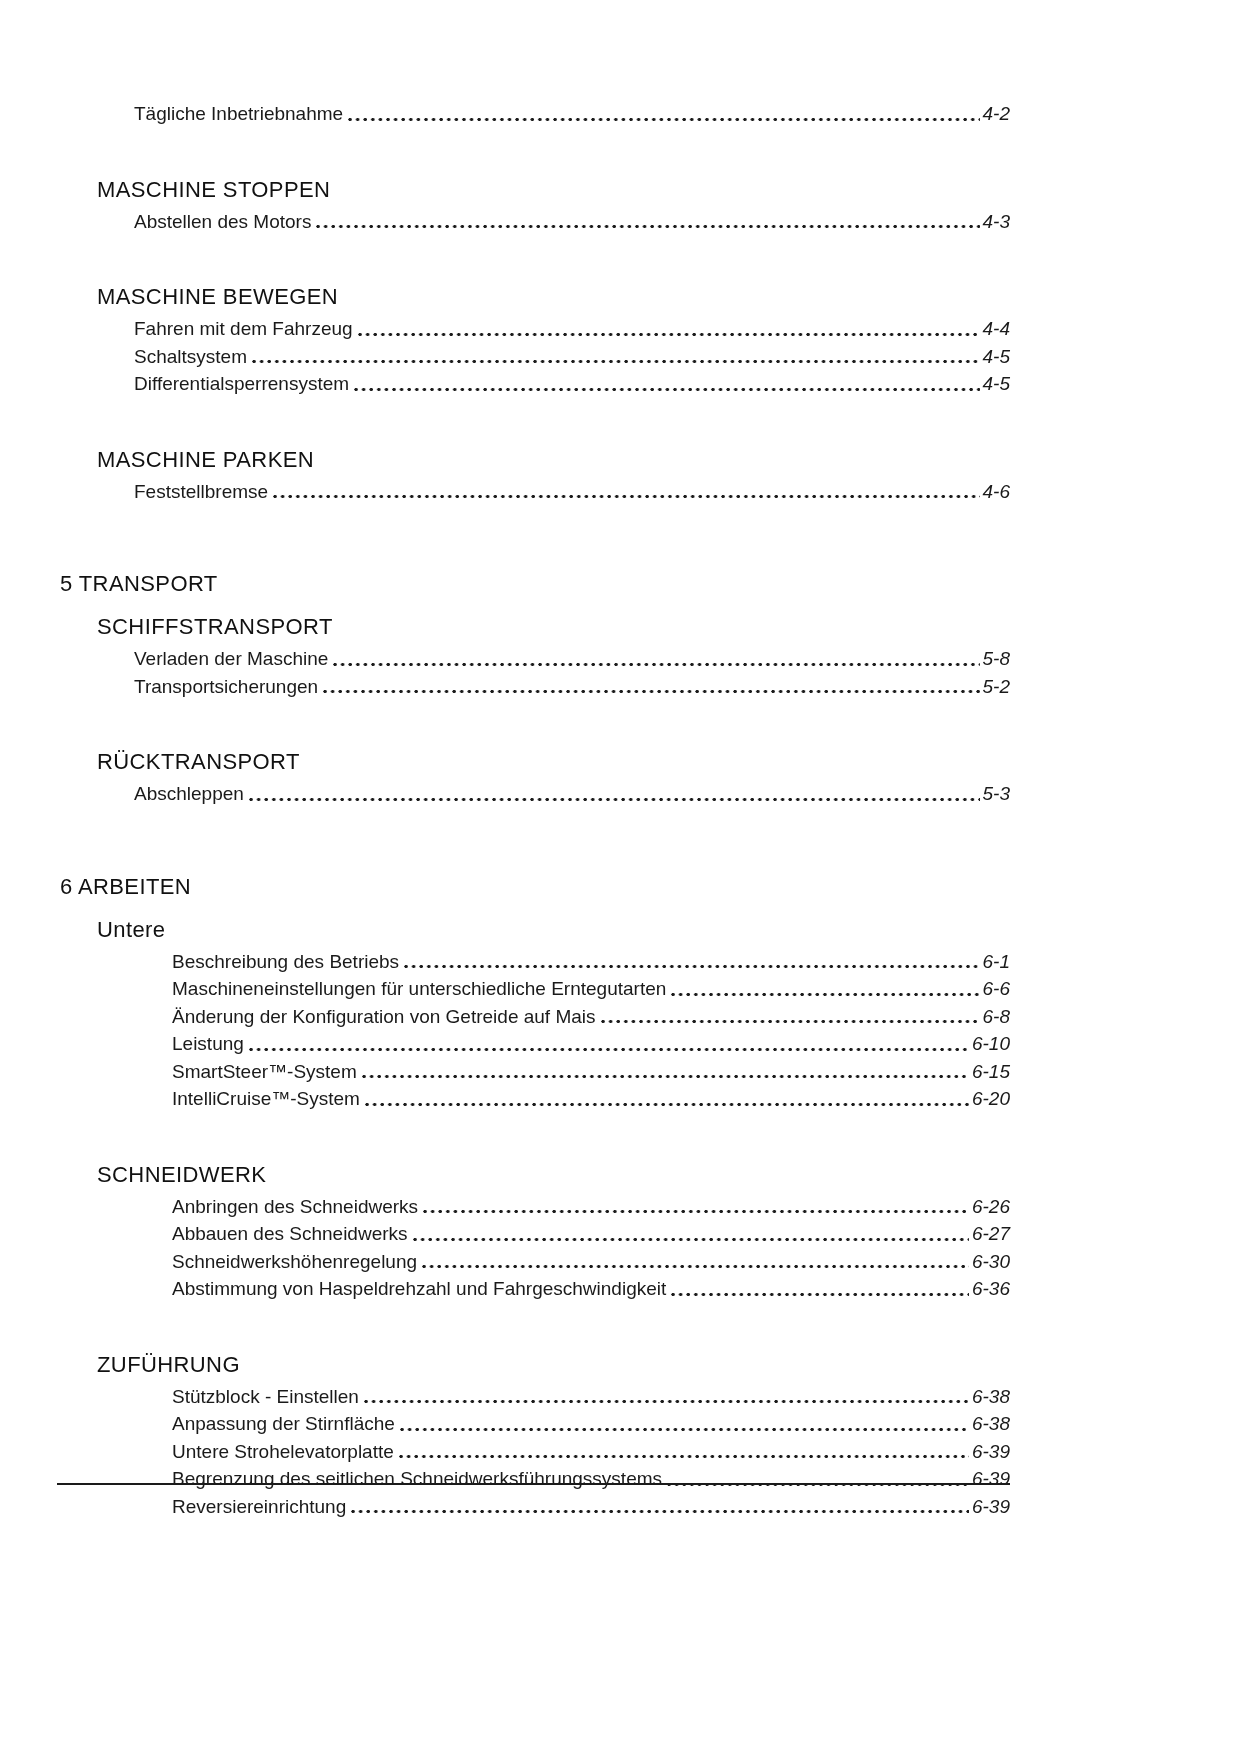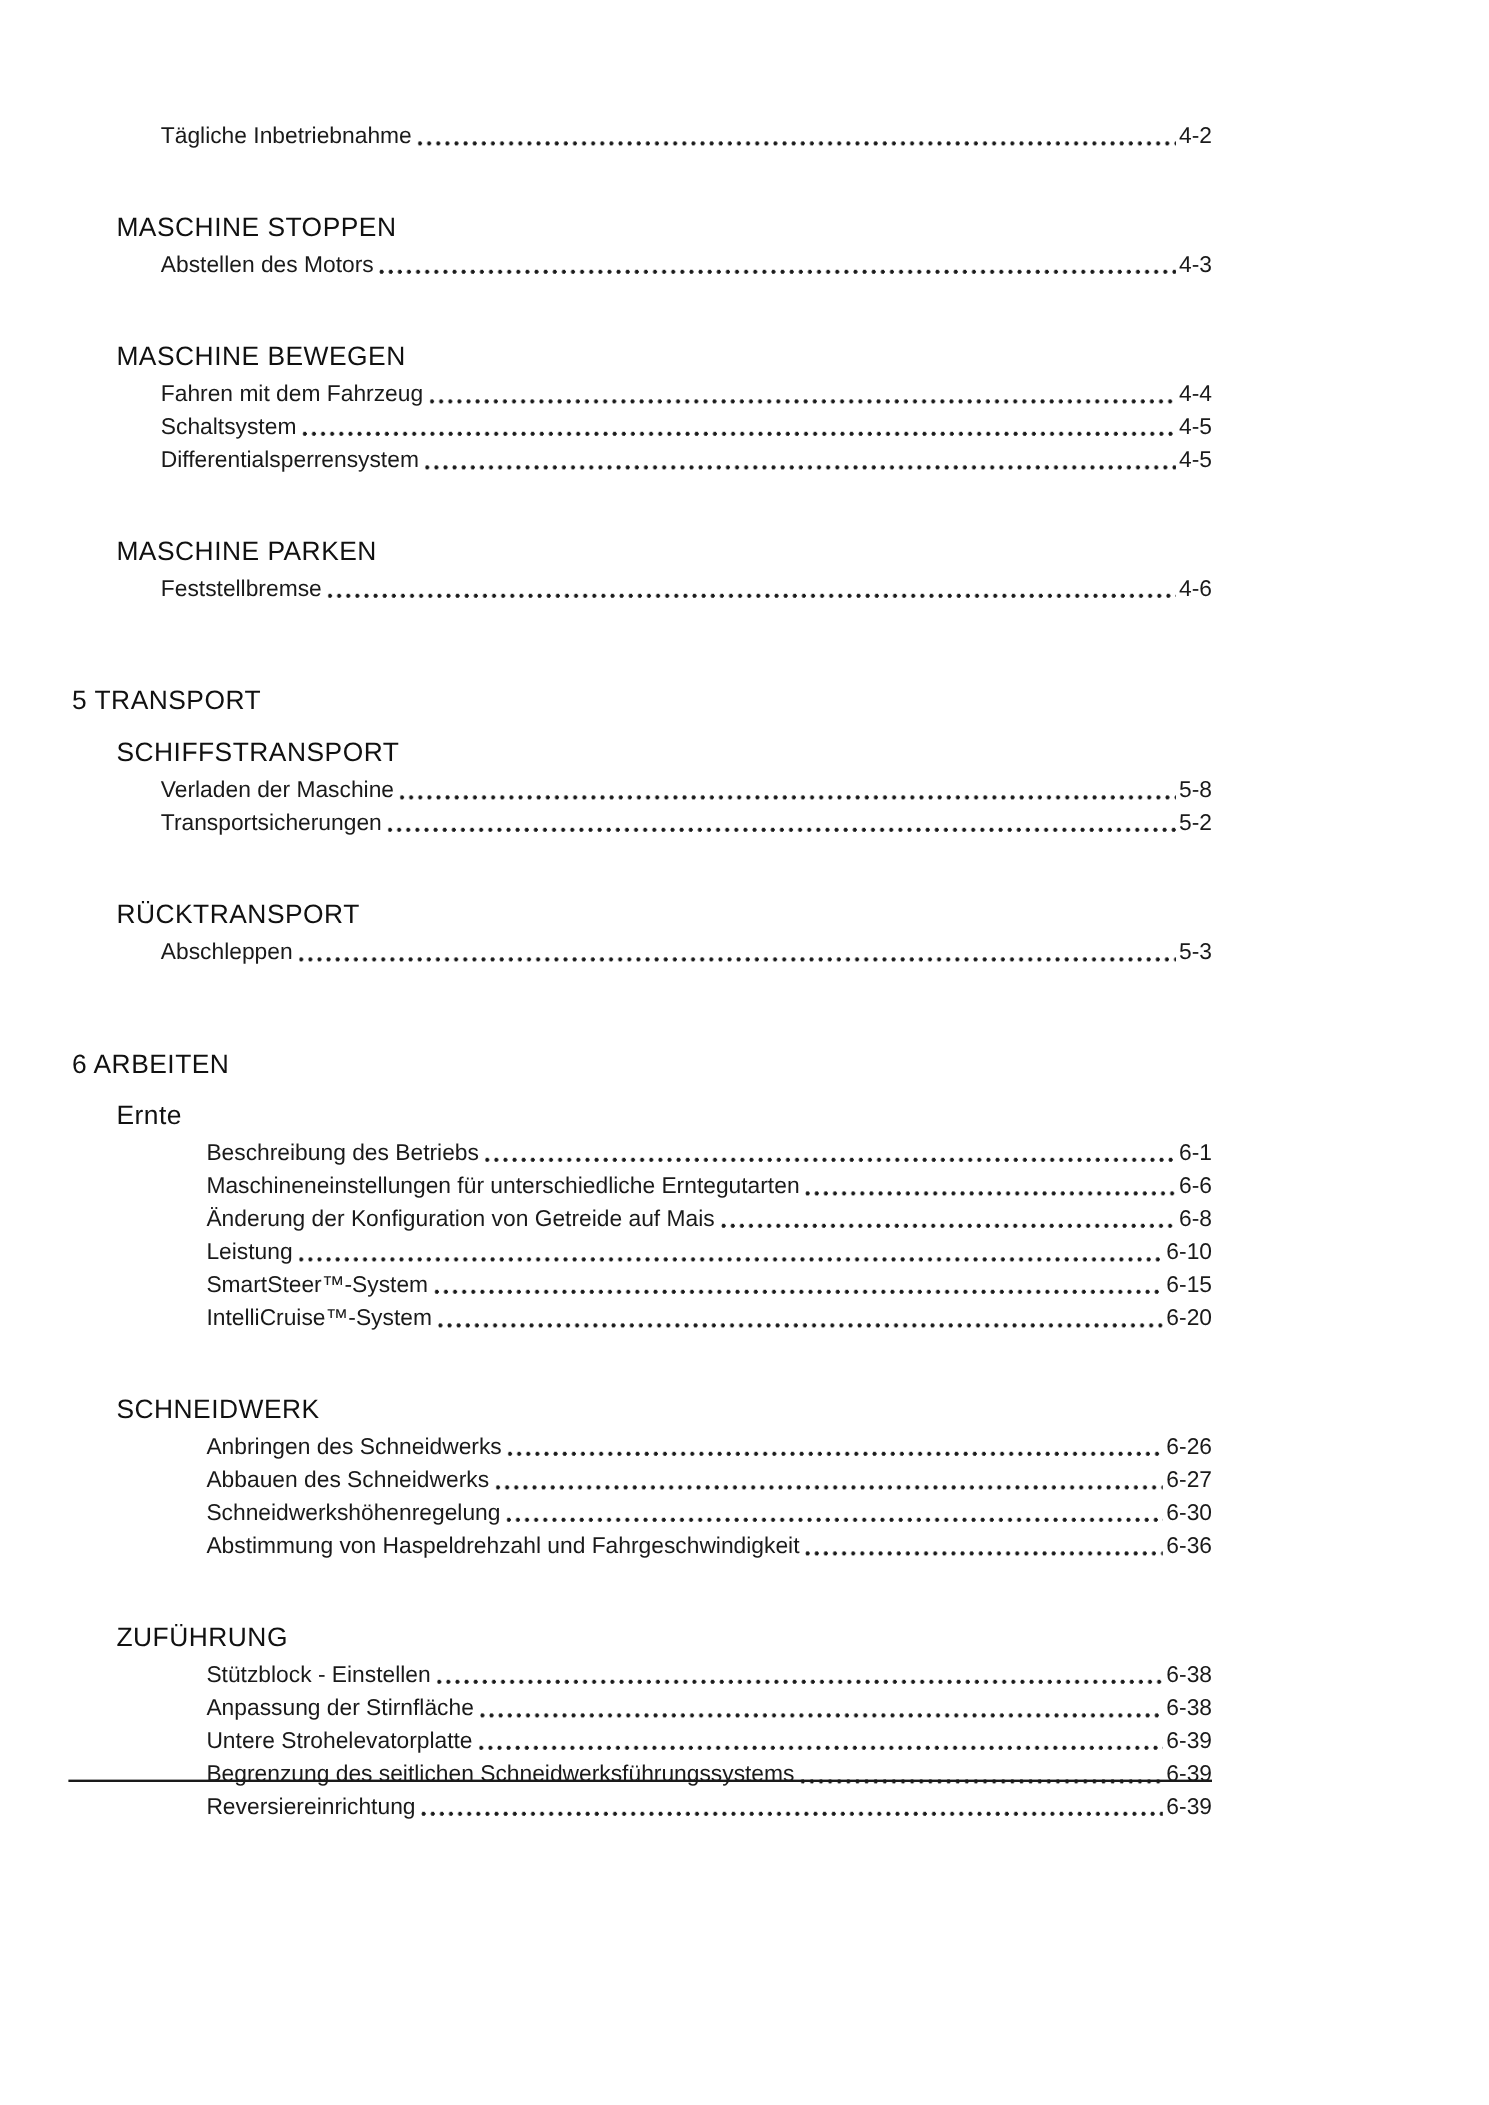--- a/index.html
+++ b/index.html
@@ -45,21 +45,21 @@
     flex: 1 1 auto;
     align-self: flex-end;
     height: 5px;
     min-width: 20px;
     margin: 0 3px 6px 5px;
     background-image: radial-gradient(circle at 2px 2.5px, #1a1a1a 1.45px, rgba(0,0,0,0) 1.9px);
     background-size: 7.6px 5px;
     background-repeat: repeat-x;
     background-position: left bottom;
   }
-  .pagenum { white-space: nowrap; }
+  .pagenum { white-space: nowrap; font-style: italic; }
 
   .bottom-rule {
     position: absolute;
     left: 57px;
     top: 1483px;
     width: 953px;
     border-top: 2px solid #1a1a1a;
   }
 </style>
 </head>
@@ -141,21 +141,21 @@
             <span class="label">Abschleppen</span>
             <span class="leader"></span>
             <span class="pagenum">5-3</span>
           </div>
         </div>
       </section>
       <section class="block block-chapter">
         <h2 class="chapter-heading">6 ARBEITEN</h2>
       </section>
       <section class="block block-section">
-        <h2 class="section-heading">Ernte</h2>
+        <h2 class="section-heading">Untere</h2>
         <div class="entries indent-2">
           <div class="entry">
             <span class="label">Beschreibung des Betriebs</span>
             <span class="leader"></span>
             <span class="pagenum">6-1</span>
           </div>
           <div class="entry">
             <span class="label">Maschineneinstellungen für unterschiedliche Erntegutarten</span>
             <span class="leader"></span>
             <span class="pagenum">6-6</span>

